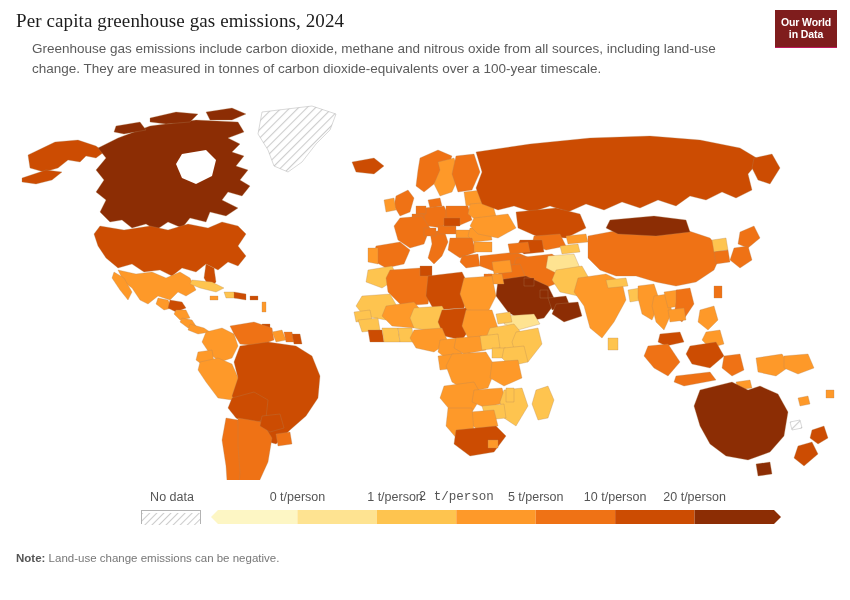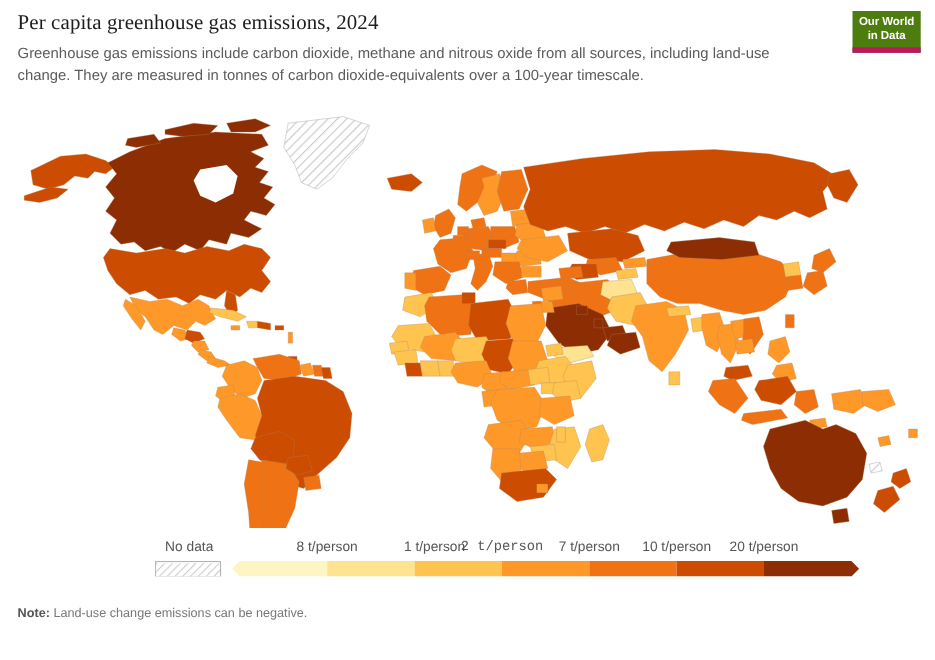--- a/index.html
+++ b/index.html
@@ -36,33 +36,33 @@
     letter-spacing: 0.1px;
     margin: 0;
     line-height: 1.18;
   }
   .chart-subtitle {
     font-family: "Liberation Sans", sans-serif;
     font-size: 13.5px;
     font-weight: 400;
     color: #5b5b5b;
     line-height: 1.42;
-    margin: 7px 0 0 0;
+    margin: 7px 0 0 16px;
     max-width: 700px;
   }
 
   
   .owid-logo {
     position: absolute;
     right: 13px;
     top: 10px;
     width: 62px;
     height: 38px;
-    background: #4d7c0f;
-    border-bottom: 5px solid #be185d;
+    background: #7f1d1d;
+    border-bottom: 1px solid #be185d;
     box-sizing: border-box;
     display: flex;
     flex-direction: column;
     align-items: center;
     justify-content: center;
     line-height: 1.05;
   }
   .owid-logo span {
     color: #ffffff;
     font-family: "Liberation Sans", sans-serif;
@@ -379,24 +379,24 @@
             <path d="M86.42857142857143,0 L165.85714285714286,0 L165.85714285714286,14 L86.42857142857143,14 Z" fill="#fee391"></path>
             <path d="M165.85714285714286,0 L245.28571428571428,0 L245.28571428571428,14 L165.85714285714286,14 Z" fill="#fec44f"></path>
             <path d="M245.28571428571428,0 L324.7142857142857,0 L324.7142857142857,14 L245.28571428571428,14 Z" fill="#fe9929"></path>
             <path d="M324.7142857142857,0 L404.14285714285717,0 L404.14285714285717,14 L324.7142857142857,14 Z" fill="#ef7215"></path>
             <path d="M404.14285714285717,0 L483.57142857142856,0 L483.57142857142856,14 L404.14285714285717,14 Z" fill="#cc4c02"></path>
             <path d="M483.57142857142856,0 L563,0 L570,7 L563,14 L483.57142857142856,14 Z" fill="#8c2d04"></path>
           </g>
       </svg>
     </div>
     <div id="legend-ticks">
-        <div class="legend-tick" style="left: 261.429px;">8 t/person</div>
+        <div class="legend-tick" style="left: 261.429px;">0 t/person</div>
         <div class="legend-tick" style="left: 359px;">1 t/person</div>
         <div class="legend-tick" style="left: 420.286px; font-family: Liberation Mono, monospace;">2 t/person</div>
-        <div class="legend-tick" style="left: 499.714px;">7 t/person</div>
+        <div class="legend-tick" style="left: 499.714px;">5 t/person</div>
         <div class="legend-tick" style="left: 579.143px;">10 t/person</div>
         <div class="legend-tick" style="left: 658.571px;">20 t/person</div>
       </div>
   </div>
 
   <div class="footer">
     <div class="line">
       <b>Note:</b>
       <span>Land-use change emissions can be negative.</span>
     </div>

